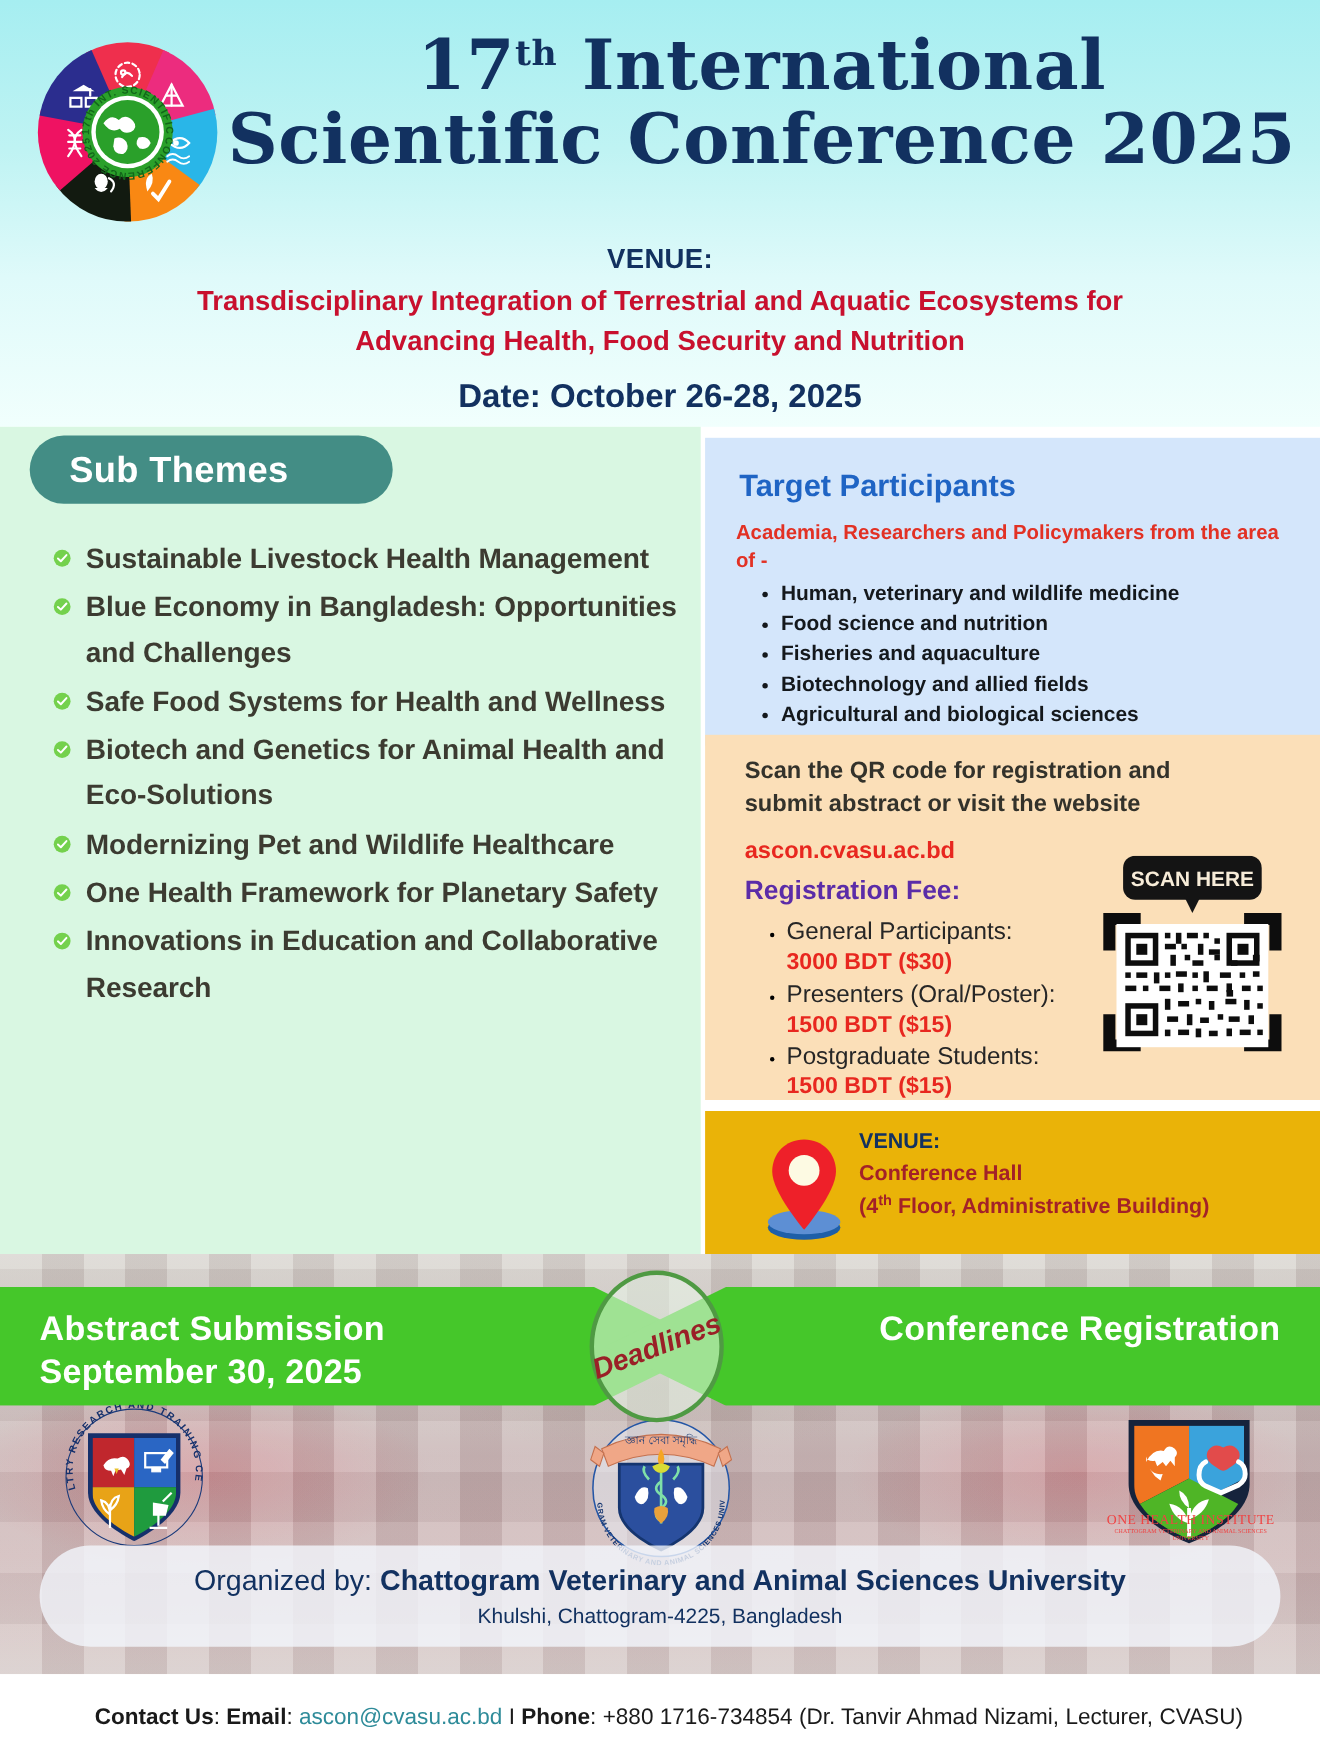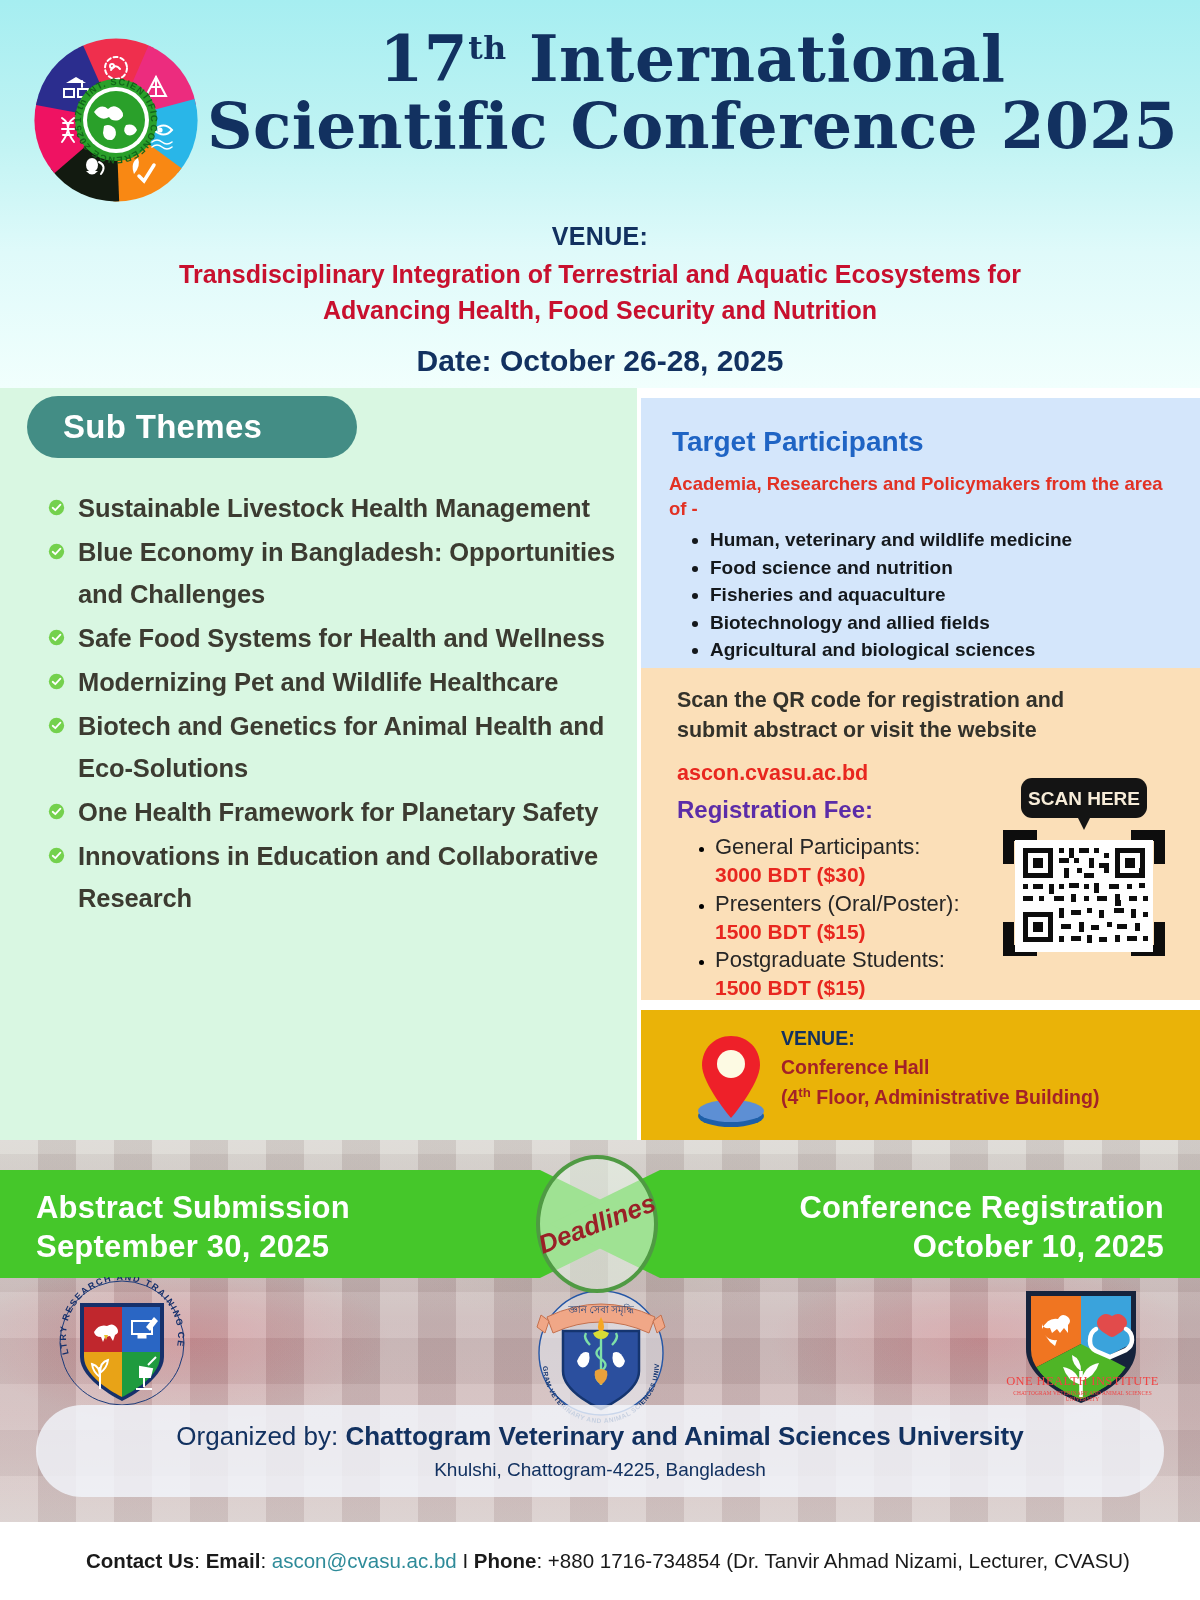--- a/index.html
+++ b/index.html
@@ -275,30 +275,30 @@
         </span>
         <span class="theme-item-text">Safe Food Systems for Health and Wellness</span>
       </div>
       <div class="theme-item">
         <span class="check-ic">
           <svg viewBox="0 0 20 20" width="17" height="17">
               <circle cx="10" cy="10" r="9" fill="#74d14d"></circle>
               <path d="M5.5 10.3 L8.6 13.2 L14.6 6.6" stroke="#ffffff" stroke-width="2.1" fill="none" stroke-linecap="round" stroke-linejoin="round"></path>
             </svg>
         </span>
+        <span class="theme-item-text">Biotech and Genetics for Animal Health and Eco-Solutions</span>
+      </div>
+      <div class="theme-item">
+        <span class="check-ic">
+          <svg viewBox="0 0 20 20" width="17" height="17">
+              <circle cx="10" cy="10" r="9" fill="#74d14d"></circle>
+              <path d="M5.5 10.3 L8.6 13.2 L14.6 6.6" stroke="#ffffff" stroke-width="2.1" fill="none" stroke-linecap="round" stroke-linejoin="round"></path>
+            </svg>
+        </span>
         <span class="theme-item-text">Modernizing Pet and Wildlife Healthcare</span>
-      </div>
-      <div class="theme-item">
-        <span class="check-ic">
-          <svg viewBox="0 0 20 20" width="17" height="17">
-              <circle cx="10" cy="10" r="9" fill="#74d14d"></circle>
-              <path d="M5.5 10.3 L8.6 13.2 L14.6 6.6" stroke="#ffffff" stroke-width="2.1" fill="none" stroke-linecap="round" stroke-linejoin="round"></path>
-            </svg>
-        </span>
-        <span class="theme-item-text">Biotech and Genetics for Animal Health and Eco-Solutions</span>
       </div>
       <div class="theme-item">
         <span class="check-ic">
           <svg viewBox="0 0 20 20" width="17" height="17">
               <circle cx="10" cy="10" r="9" fill="#74d14d"></circle>
               <path d="M5.5 10.3 L8.6 13.2 L14.6 6.6" stroke="#ffffff" stroke-width="2.1" fill="none" stroke-linecap="round" stroke-linejoin="round"></path>
             </svg>
         </span>
         <span class="theme-item-text">One Health Framework for Planetary Safety</span>
       </div>
@@ -455,21 +455,20 @@
 
   <div class="deadline-strip">
     <div class="dl-left"></div>
     <div class="dl-right"></div>
     <div class="dl-label l">
       <div>Abstract Submission</div>
       <div>September 30, 2025</div>
     </div>
     <div class="dl-label r">
       <div>Conference Registration</div>
-      <div>October 10, 2025</div>
     </div>
   </div>
   <div class="dl-ellipse">
     <span>Deadlines</span>
   </div>
 
   <div class="logos-row">
 
     <div class="logo-prtc">
       <svg viewBox="0 0 140 132" width="140" height="132">

